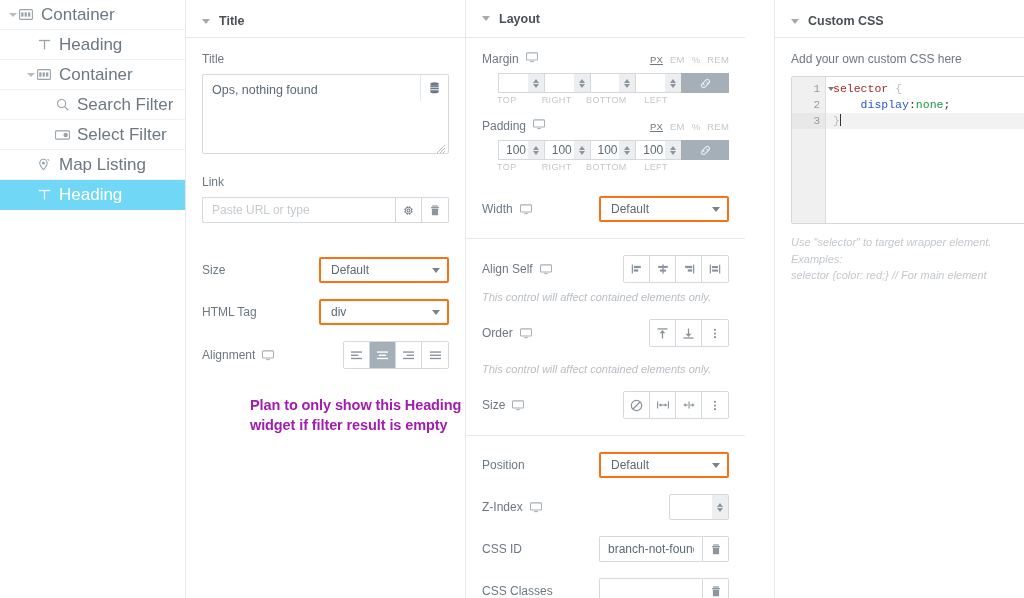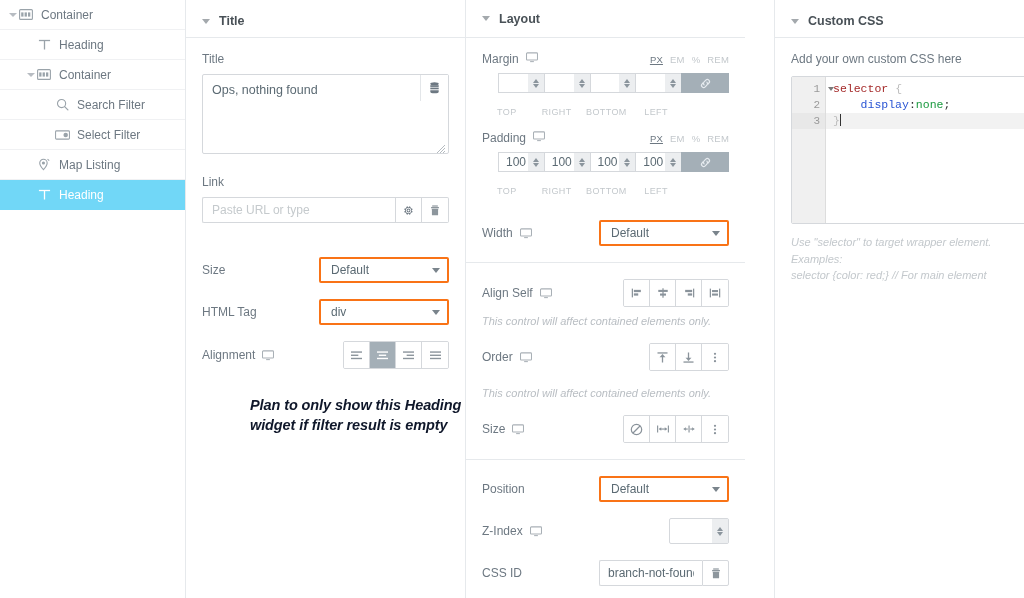--- a/index.html
+++ b/index.html
@@ -19,21 +19,21 @@
 
   .col-navigator { width:185px; flex:0 0 185px; background:#fff; position:relative; }
   .col-title     { width:280px; flex:0 0 280px; background:#fff; border-left:1px solid #e6e9ec; position:relative; }
   .col-layout    { width:280px; flex:0 0 280px; background:#fff; border-left:1px solid #e6e9ec; position:relative; }
   .col-css       { width:279px; flex:0 0 279px; background:#fff; border-left:1px solid #e6e9ec; position:relative;margin-left:29px; }
 
   
   .nav-row {
     height:30px; display:flex; align-items:center;
     border-bottom:1px solid #f0f1f3;
-    font-size:12px; color:#6d7882; cursor:pointer;
+    font-size:17px; color:#6d7882; cursor:pointer;
     padding-right:6px;
   }
   .nav-row.sel { background:#71d7f7; color:#ffffff; border-bottom-color:#71d7f7; }
   .nav-arrow { width:10px; height:10px; margin-left:8px; flex:0 0 10px; position:relative; }
   .nav-arrow.open::after{
     content:""; position:absolute; left:1px; top:3px;
     border-left:4px solid transparent; border-right:4px solid transparent;
     border-top:4.5px solid #b7bcc2;
   }
   .nav-ic { width:16px; height:16px; flex:0 0 16px; margin-right:7px; display:flex; align-items:center; justify-content:center; }
@@ -143,21 +143,21 @@
     display:flex; flex-direction:column; align-items:center; justify-content:center; gap:1px;
     cursor:pointer;
   }
   .spin .up { width:0;height:0;border-left:3.5px solid transparent;border-right:3.5px solid transparent;border-bottom:4px solid #8b959d; }
   .spin .dn { width:0;height:0;border-left:3.5px solid transparent;border-right:3.5px solid transparent;border-top:4px solid #8b959d; }
   .dim-link {
     width:48px; flex:0 0 48px; background:#a4afb7;
     display:flex; align-items:center; justify-content:center; cursor:pointer;
     border:1px solid #a4afb7;
   }
-  .dim-labels { display:flex; margin-top:14px; }
+  .dim-labels { display:flex; margin-top:2px; }
   .dim-labels span { flex:1; font-size:9px; color:#c3c8cc; text-align:center; letter-spacing:.4px; }
   .dim-labels .sp { flex:0 0 48px; }
 
   .hint { font-size:11px; font-style:italic; color:#b9bec3; margin:-9px 0 15px 0; }
   .divider { height:1px; background:#e6e9ec; margin:4px -16px 16px -16px; }
 
   
   .mini-row { display:flex; height:26px; width:130px; }
   .mini-row input {
     flex:1; border:1px solid #d5d8dc; border-right:none; border-radius:2px 0 0 2px;
@@ -204,22 +204,22 @@
   .caret-bar { display:inline-block; width:1px; height:12px; background:#333; vertical-align:-2px; }
   .ed-grip { position:absolute; right:2px; bottom:2px; width:11px; height:11px; }
   .css-foot {
     font-size:11px; font-style:italic; color:#c3c8cc; line-height:1.5;
     margin-top:10px;
   }
 
   
   .annotation {
     position:absolute; left:64px; top:396px; width:260px;
-    font-size:14.5px; font-weight:bold; color:#0f172a;
-    line-height:1.35; letter-spacing:-0.1px;font-style:italic;
+    font-size:14.5px; font-weight:bold; color:#a21caf;
+    line-height:1.35; letter-spacing:-0.1px;
   }
 </style>
 </head>
 <body>
 
 <div id="app">
 
   <div class="col-navigator">
     <div id="nav-list">
         <div class="nav-row ind-0">

